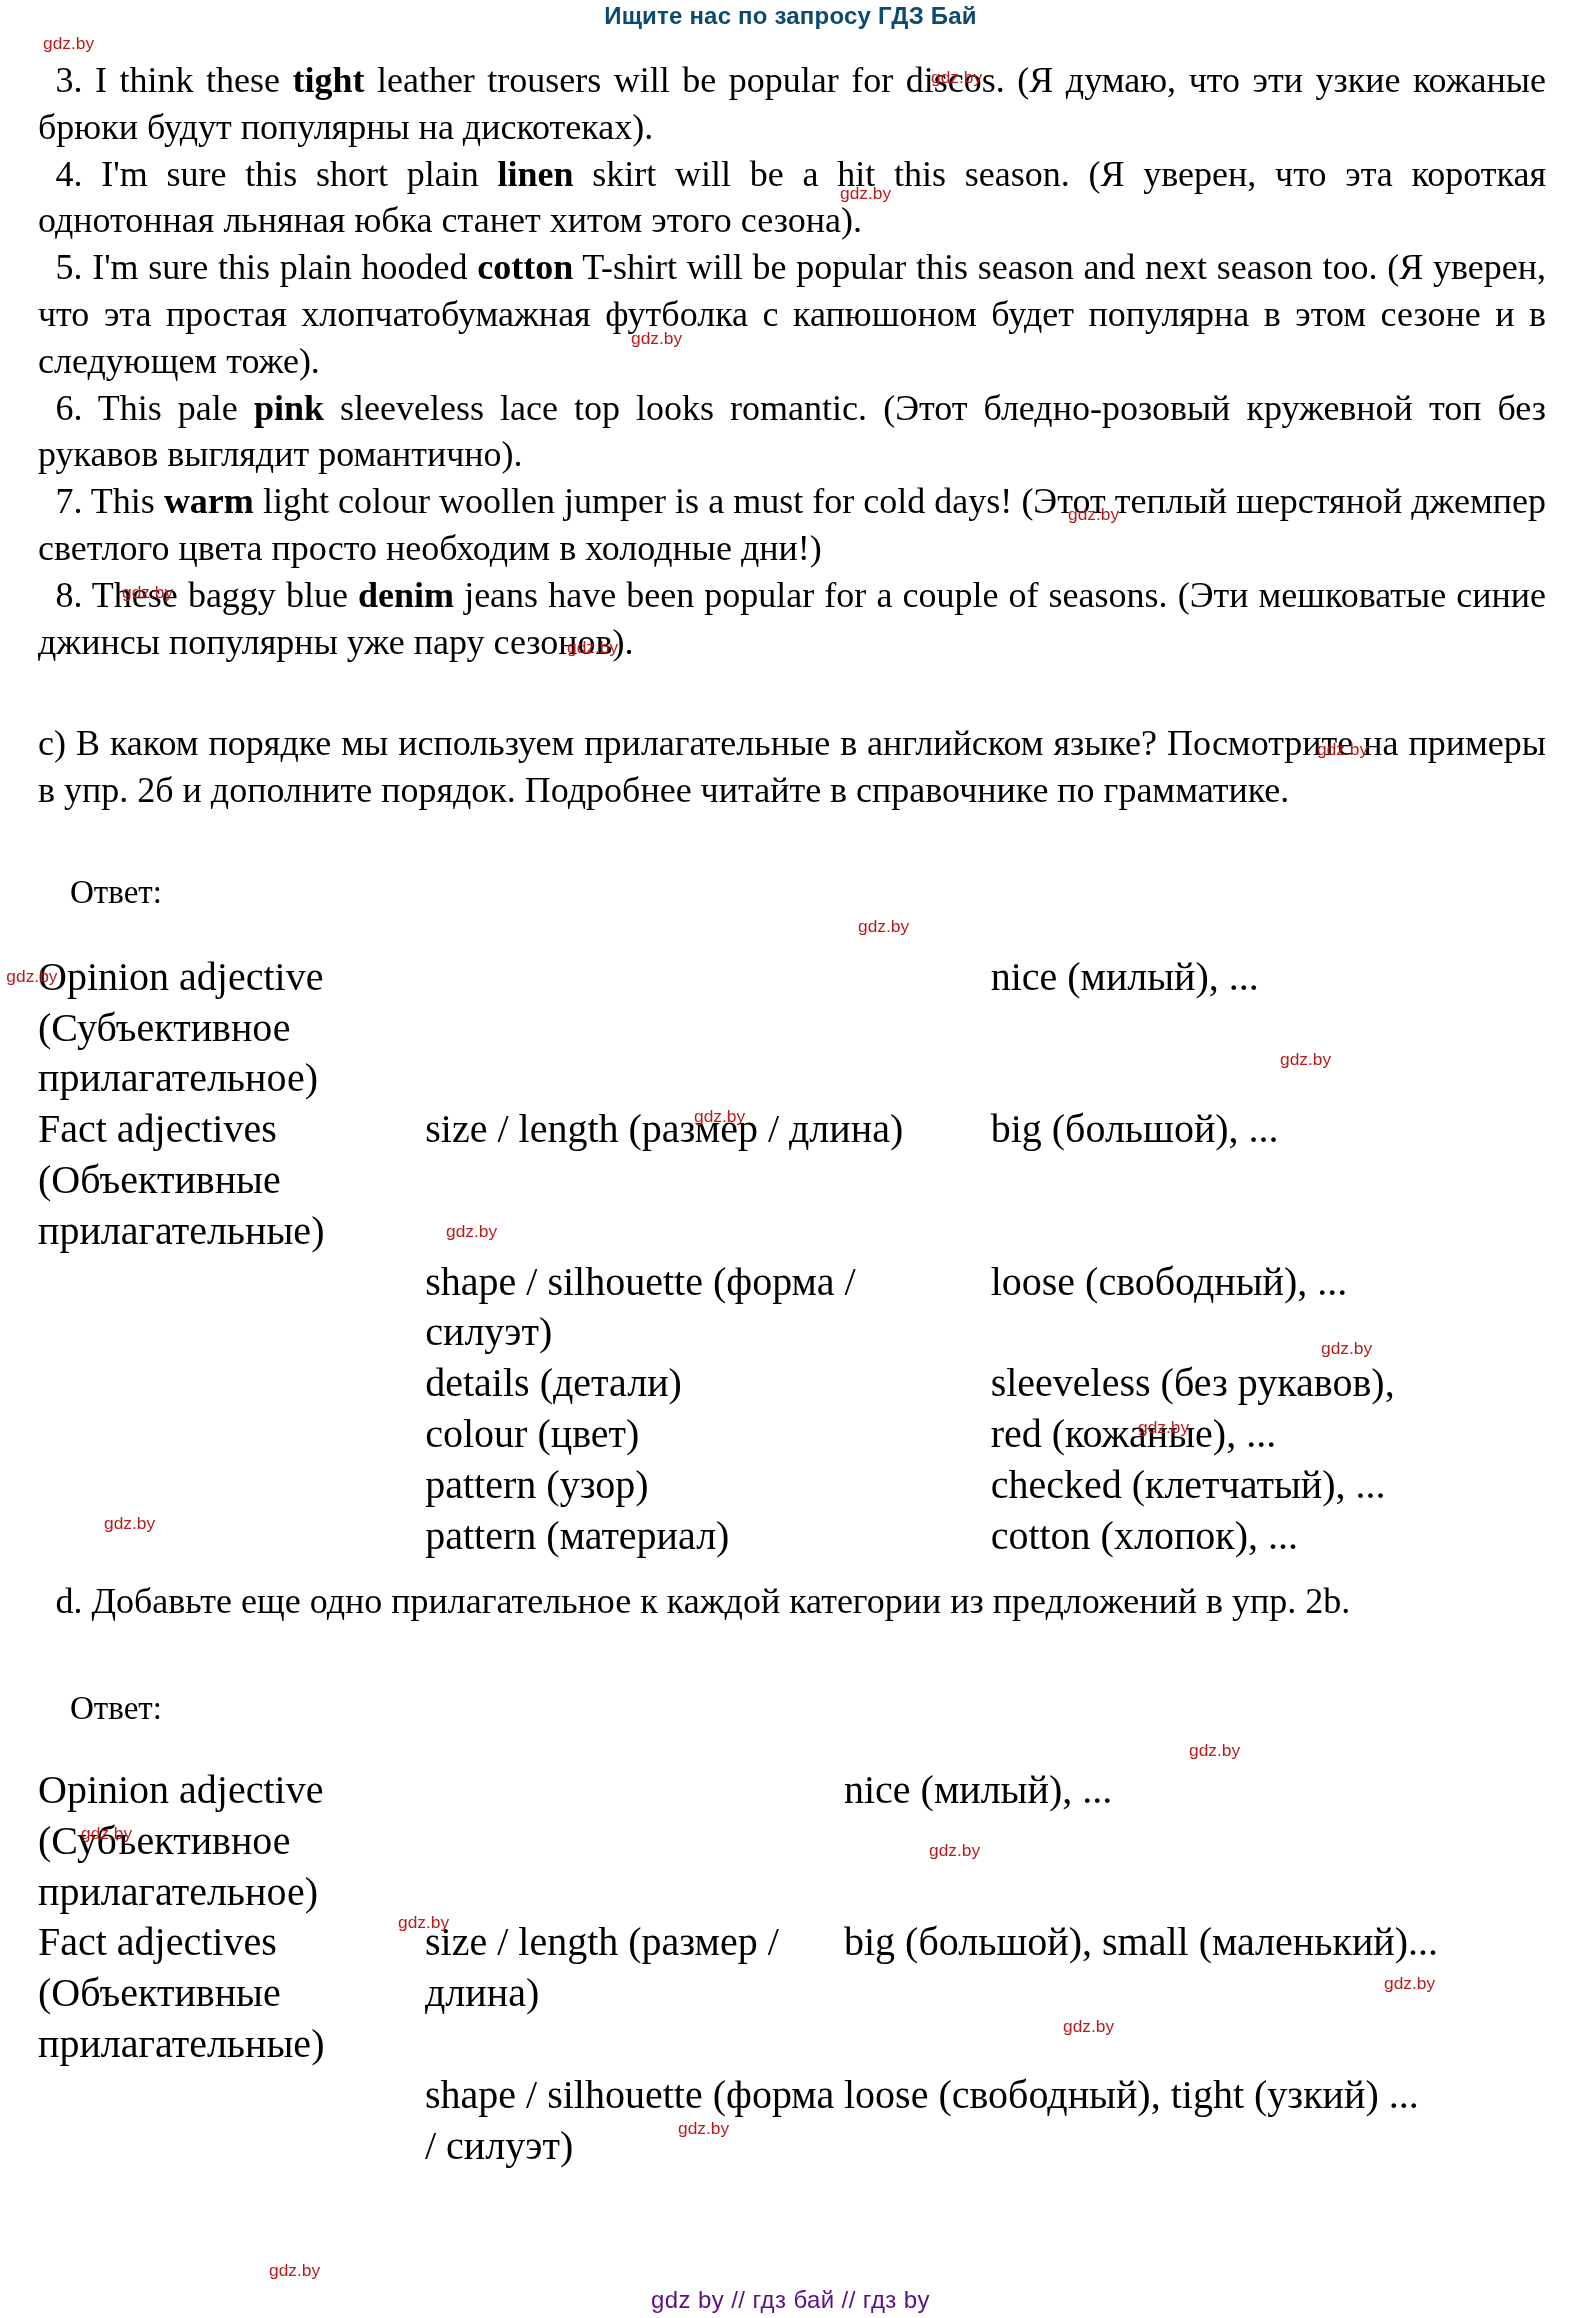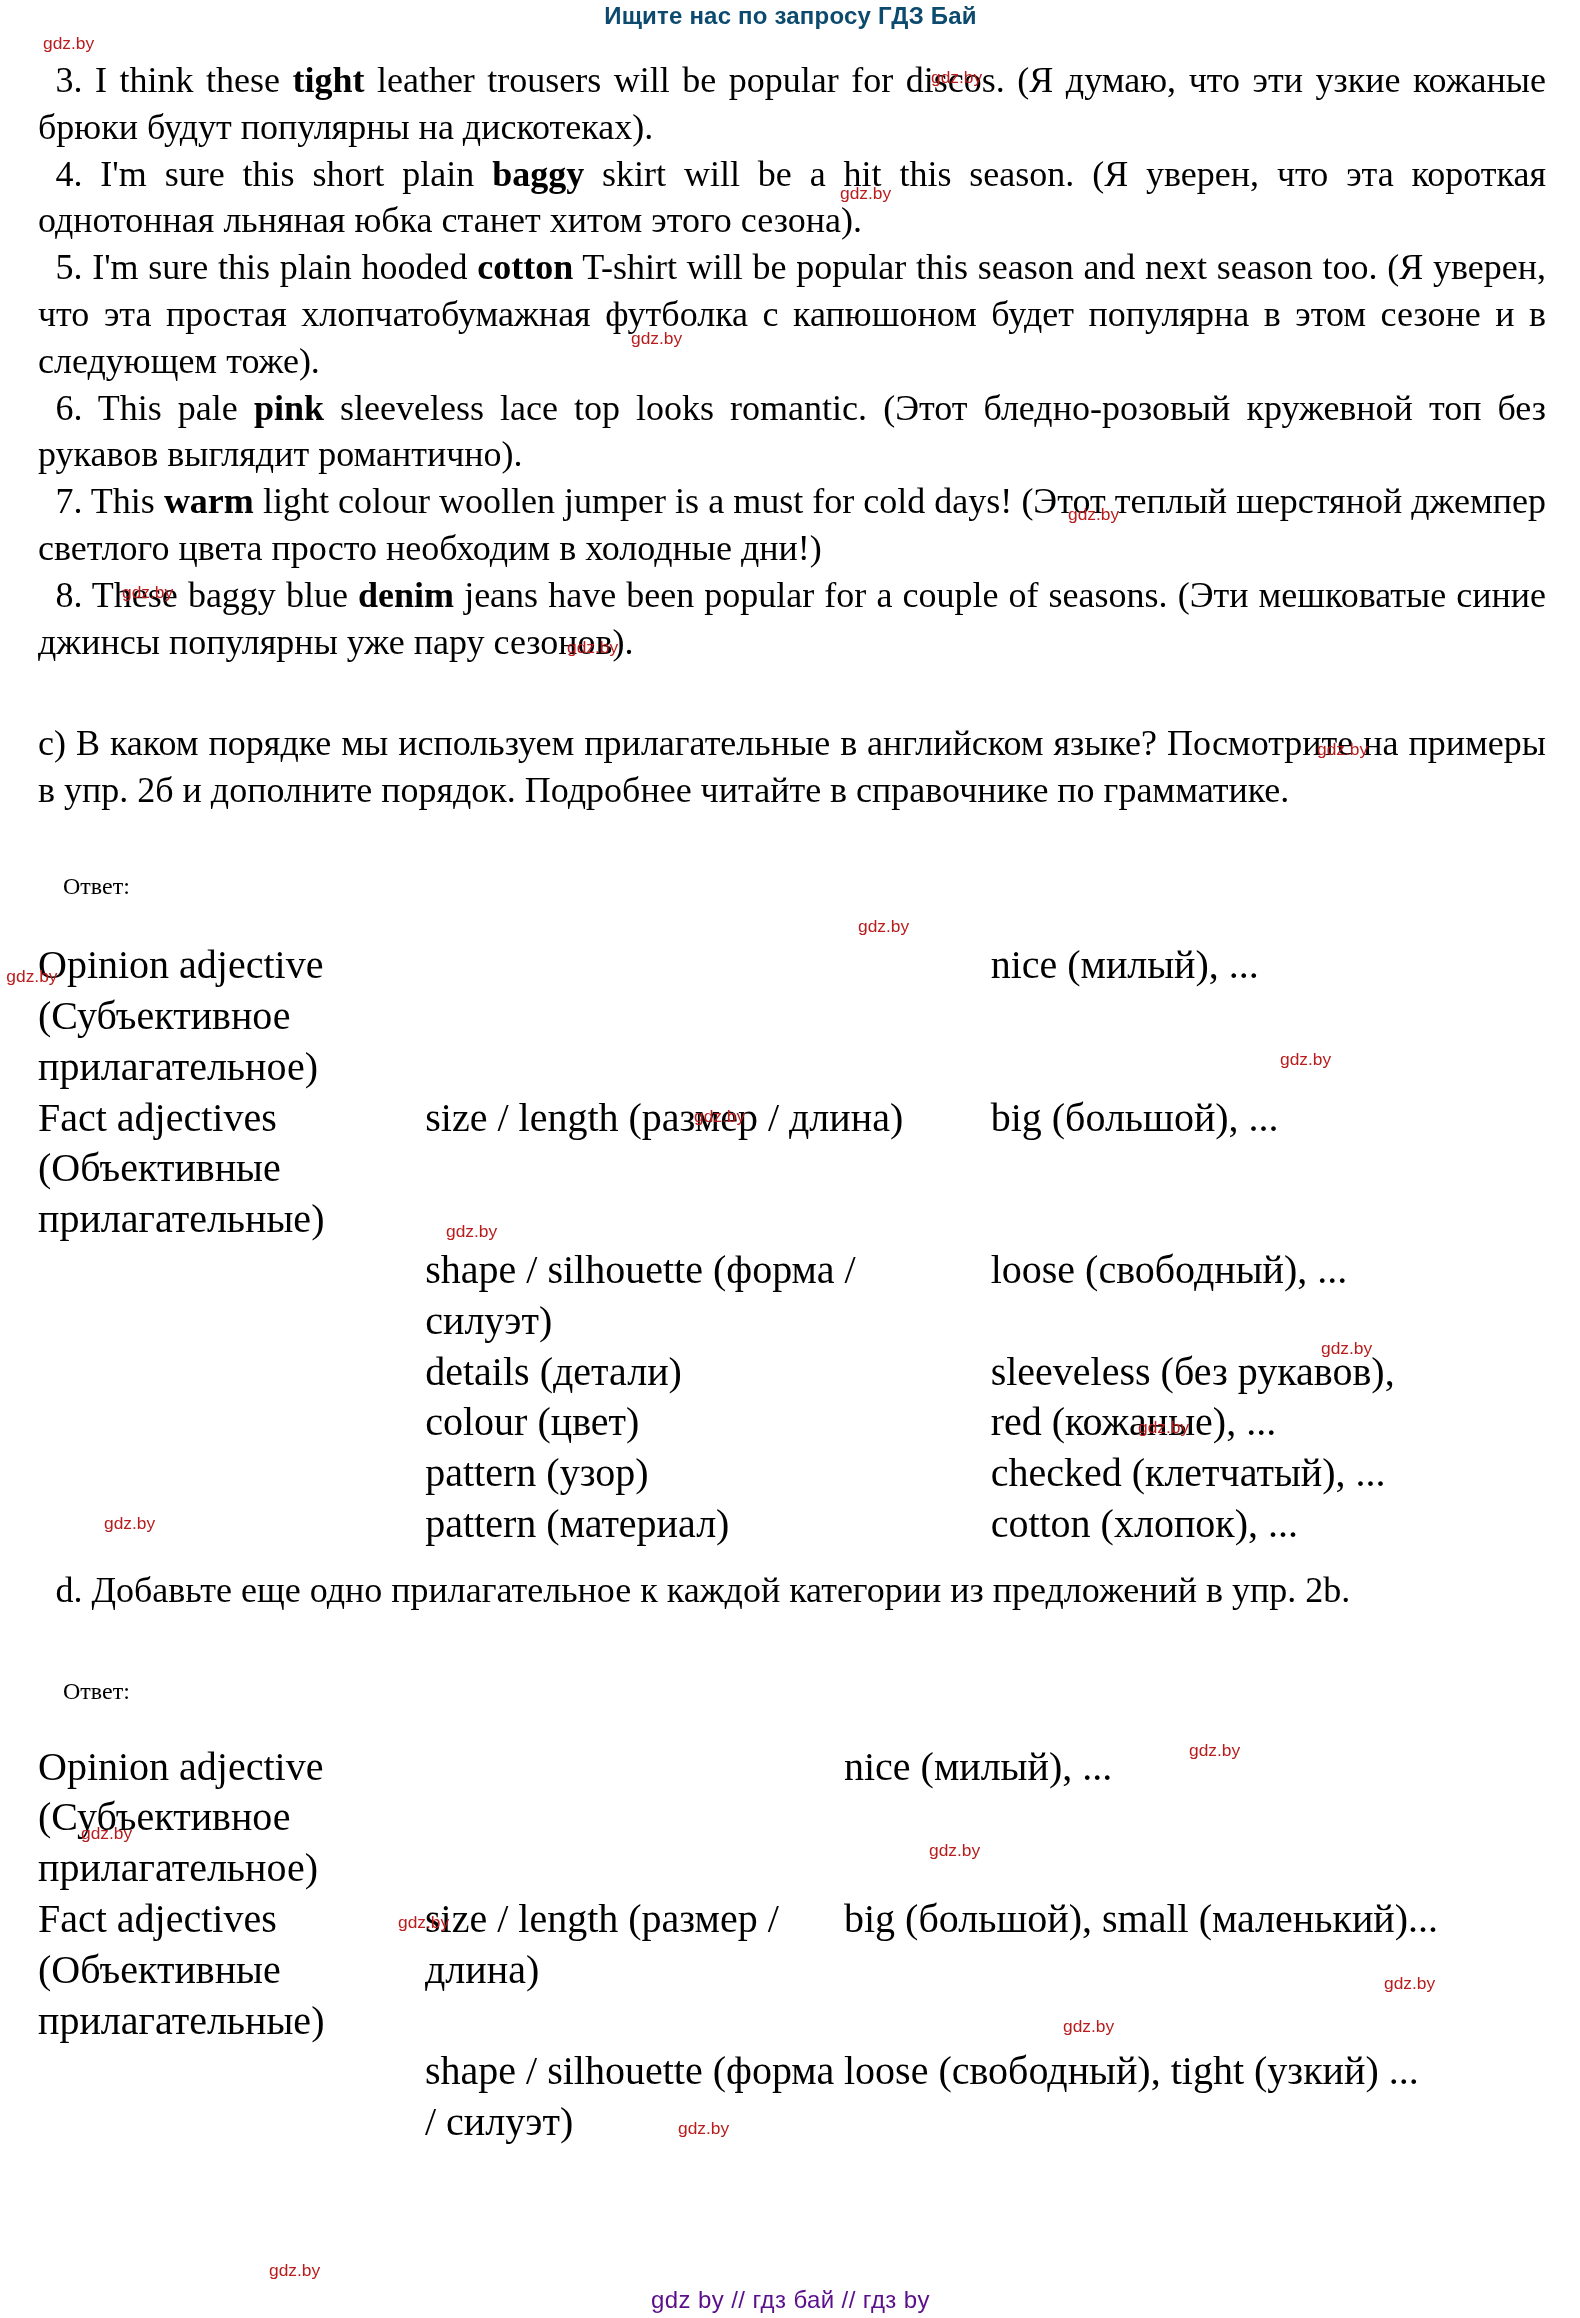--- a/index.html
+++ b/index.html
@@ -49,22 +49,22 @@
   p.line.first-indent {
     text-indent: 17.4px;
   }
   p.gap {
     margin-top: 55px;
   }
   b { font-weight: bold; }
 
   
   .answer-label {
-    margin: 0;
-    font-size: 24px;
+    margin: 7px;
+    font-size: 33px;
     line-height: 1.30;
     padding-left: 25px;
   }
 
   
   .adj-table {
     border-collapse: collapse;
     width: 1486px;
     table-layout: fixed;
   }
@@ -118,21 +118,21 @@
   <div class="content">
 
     <p class="line first-indent">
       <span>3.</span>
       <span>I think these </span><b>tight</b><span> leather trousers will be popular for discos.</span>
       <span>(Я думаю, что эти узкие кожаные брюки будут популярны на дискотеках).</span>
     </p>
 
     <p class="line first-indent">
       <span>4.</span>
-      <span>I'm sure this short plain </span><b>baggy</b><span> skirt will be a hit this season.</span>
+      <span>I'm sure this short plain </span><b>linen</b><span> skirt will be a hit this season.</span>
       <span>(Я уверен, что эта короткая однотонная льняная юбка станет хитом этого сезона).</span>
     </p>
 
     <p class="line first-indent">
       <span>5.</span>
       <span>I'm sure this plain hooded </span><b>cotton</b><span> T-shirt will be popular this season and next season too.</span>
       <span>(Я уверен, что эта простая хлопчатобумажная футболка с капюшоном будет популярна в этом сезоне и в следующем тоже).</span>
     </p>
 
     <p class="line first-indent">

